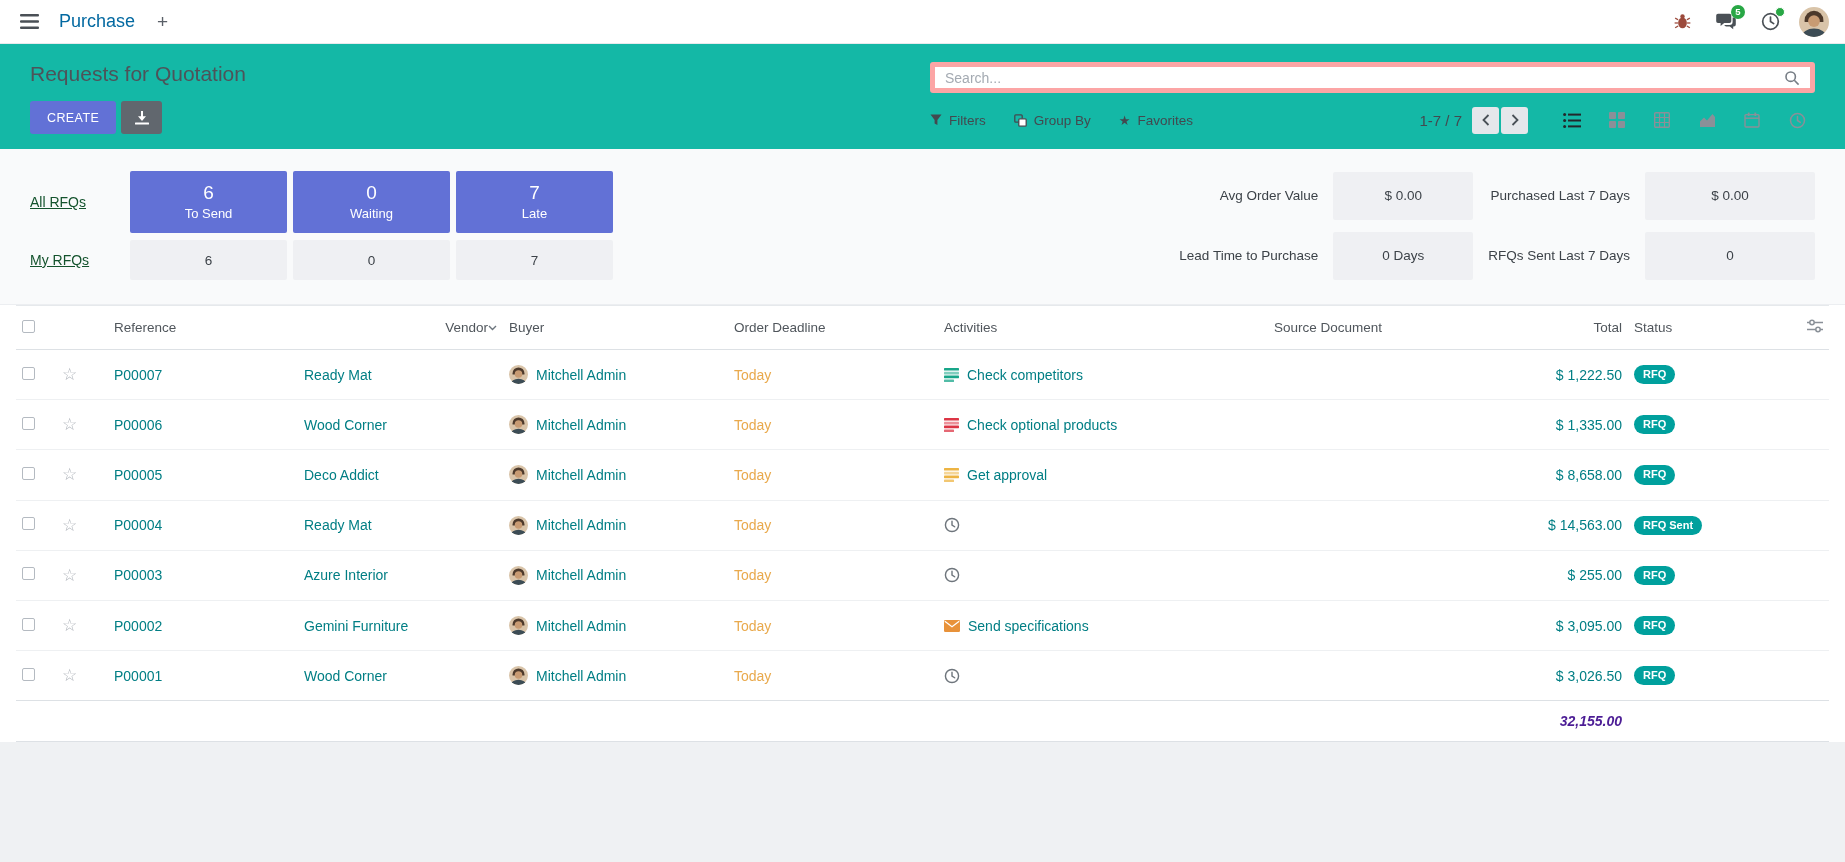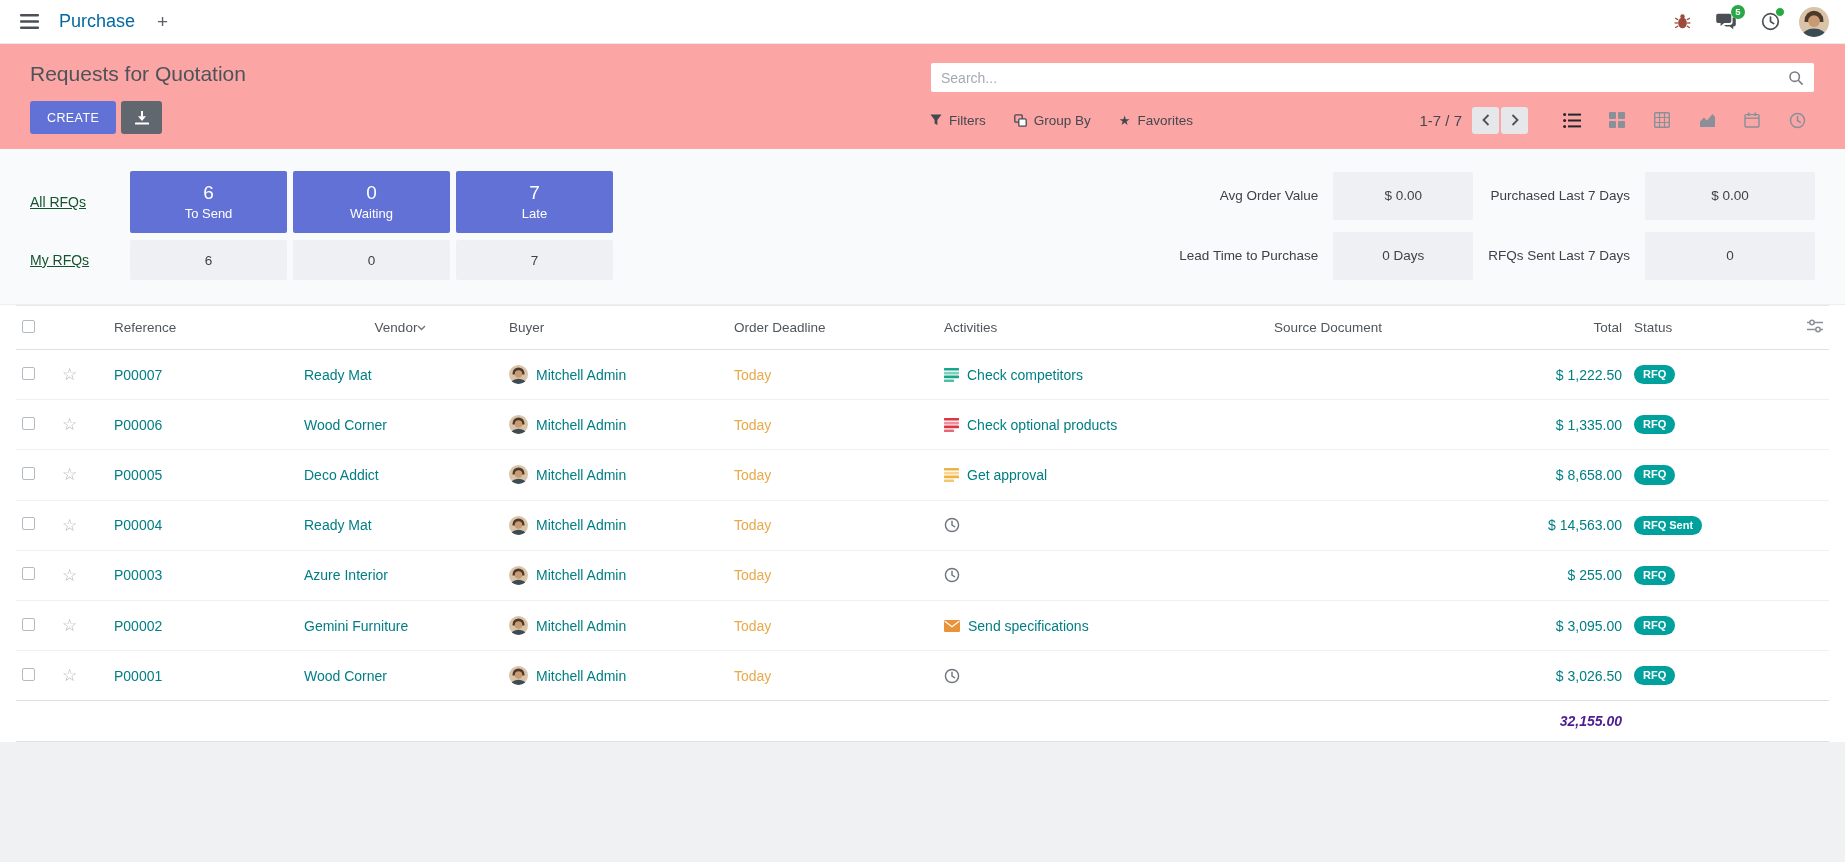--- a/index.html
+++ b/index.html
@@ -25,37 +25,37 @@
     color:#fff; font-size:9.5px; font-weight:bold; line-height:1; padding:2.5px 4.5px; border-radius:8px;
   }
   .nav-dot { position:absolute; top:0px; right:0px; width:10px; height:10px; border-radius:50%; background:var(--notification,#28a745); border:1.5px solid #fff; }
   .avatar { border-radius:50%; overflow:hidden; display:inline-flex; }
   .avatar-nav { width:30px; height:30px; }
   .avatar-sm  { width:19px; height:19px; flex:0 0 19px; }
   .avatar svg { width:100%; height:100%; display:block; }
 
   
   .control-panel {
-    background:#fca5a5; padding:18px 30px 14px; display:flex; align-items:flex-start;
+    background:#14b8a6; padding:18px 30px 14px; display:flex; align-items:flex-start;
   }
   .cp-left { flex:1 1 auto; }
   .page-title { margin:0 0 15px; font-size:21px; font-weight:400; color:#4d5359; }
   .cp-buttons { display:flex; gap:5px; }
   .btn {
     border:none; border-radius:3px; height:33px; display:inline-flex; align-items:center; justify-content:center;
     cursor:pointer; font-family:inherit;
   }
   .btn-create {
     background:var(--primary,#6271d6); color:#fff; font-size:12.5px; font-weight:500;
     letter-spacing:.4px; padding:2px 17px;
   }
   .btn-export { background:#61676e; width:41px; }
   .cp-right { flex:0 0 885px; }
   .search-box {
-    position:relative; height:31px; border:1px solid #fca5a5; border-radius:3px; background:#fff;
+    position:relative; height:31px; border:5px solid #fca5a5; border-radius:3px; background:#fff;
     display:flex; align-items:center; margin-bottom:12px;
   }
   .search-input {
     flex:1; border:none; outline:none; background:transparent; height:100%;
     font-family:inherit; font-size:14px; padding:0 10px; color:#212529;
   }
   .search-input::placeholder { color:#a4aab2; }
   .search-glass { display:inline-flex; padding:0 10px; cursor:pointer; }
   .cp-options-row { display:flex; align-items:center; }
   .search-options { display:flex; align-items:center; gap:28px; }
@@ -118,21 +118,21 @@
   .star-icon { font-size:17px; color:#b0b5bb; cursor:pointer; line-height:1; }
   .cell-link { color:var(--link,#017e84); text-decoration:none; cursor:pointer; }
   .buyer-wrap, .activity-wrap { display:flex; align-items:center; gap:8px; }
   .deadline-text { color:var(--deadline,#e9a94c);margin-top:25px; }
   .total-text { color:var(--link,#017e84); }
   .status-badge {
     display:inline-block; background:var(--badge,#00a09d); color:#fff; font-size:11px; font-weight:bold;
     padding:3px 9px; border-radius:10px; line-height:1.2;
   }
   .activity-icon { display:inline-flex; cursor:pointer; }
-  .th-flex { display:flex; align-items:center; justify-content:center; }
+  .th-flex { display:flex; align-items:center; justify-content:flex-end; }
   .footer-total { font-weight:bold; color:#4c1d95;font-style:italic; }
   .cog-wrap { display:inline-flex; cursor:pointer; }
 </style>
 </head>
 <body>
 
 <header class="navbar">
   <div class="nav-left">
     <span class="hamburger">
       <svg width="19" height="15" viewBox="0 0 19 15">

